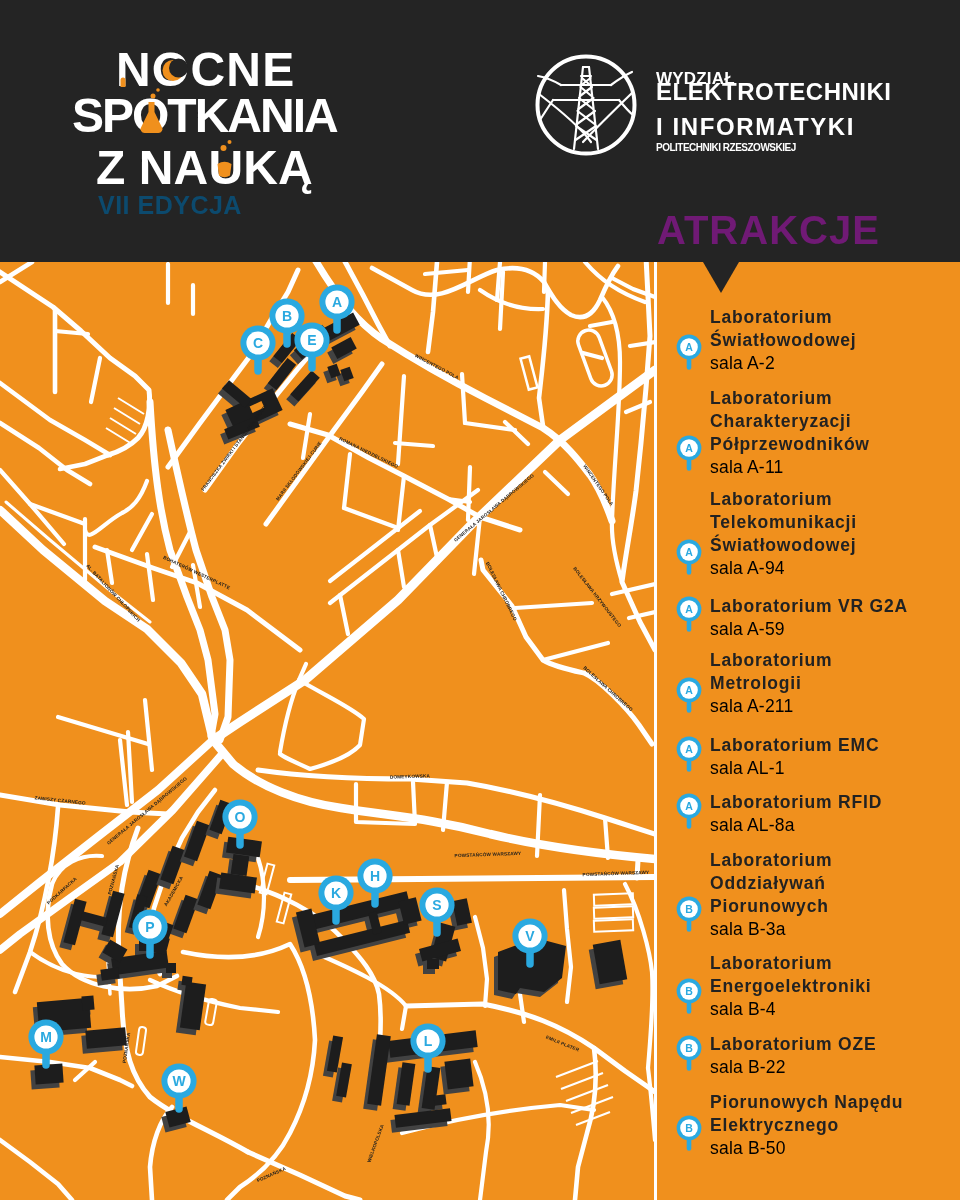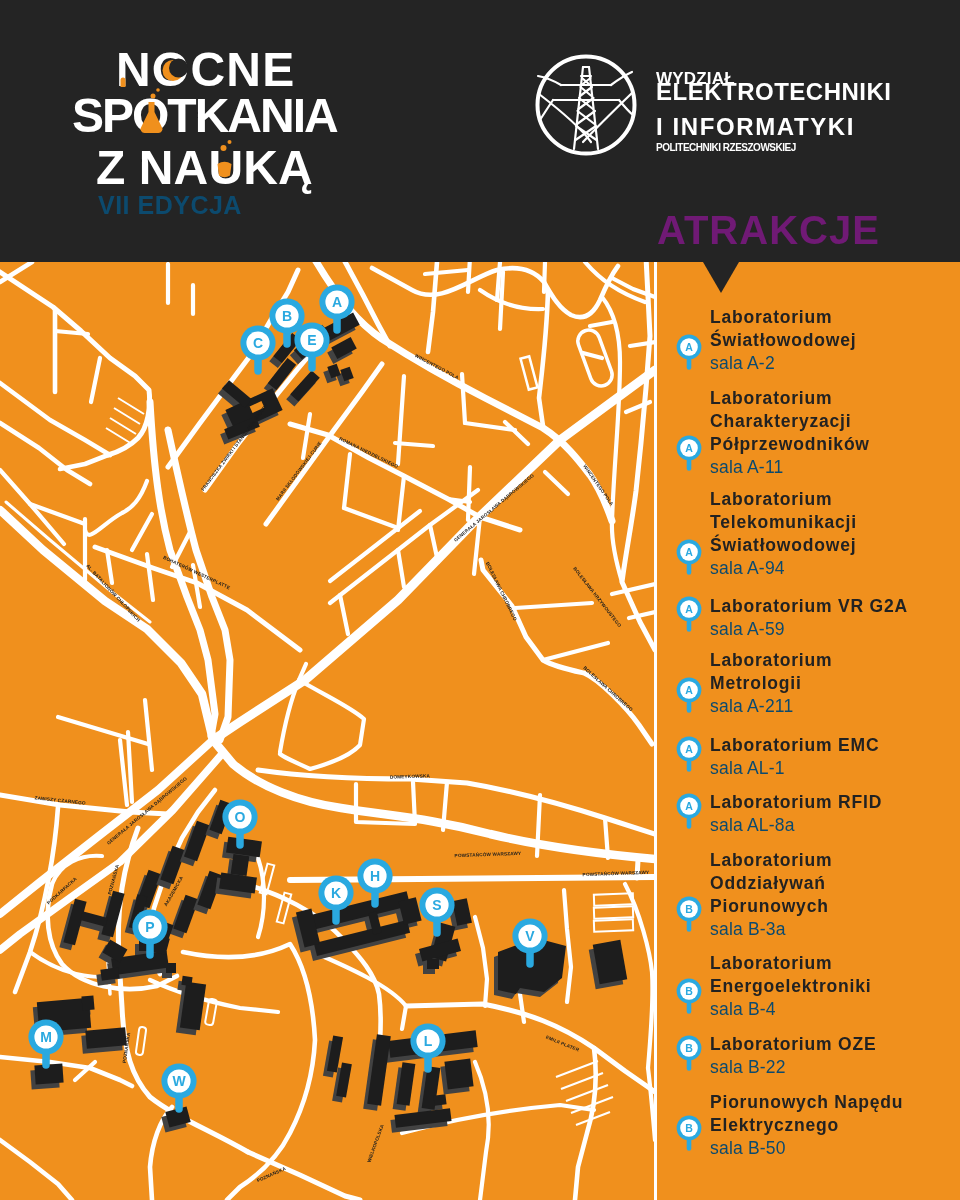--- a/index.html
+++ b/index.html
@@ -1,20 +1,20 @@
 <!DOCTYPE html>
 <html><head>
 <meta charset="utf-8">
 <style>
 html,body{margin:0;padding:0;width:960px;height:1200px;overflow:hidden;background:#F0901D;font-family:"Liberation Sans",sans-serif}
 .abs{position:absolute}
 .hl{color:#fff;font-weight:bold;white-space:nowrap;line-height:1}
 .it{color:#222;position:absolute;left:710px;font-size:17.5px;line-height:23px}
 .it b{font-weight:bold;letter-spacing:0.8px}
-.it span{font-weight:normal;letter-spacing:0.2px;color:#0c4a6e}
+.it span{font-weight:normal;letter-spacing:0.2px;color:#000000}
 </style>
 </head>
 <body>
 
 <div class="abs" style="left:0;top:0;width:960px;height:262px;background:#242424"></div>
 
 <svg class="abs" style="left:703px;top:262px" width="36" height="31">
     <polygon points="0,0 36,0 18,31" fill="#242424"></polygon>
   </svg>
 

